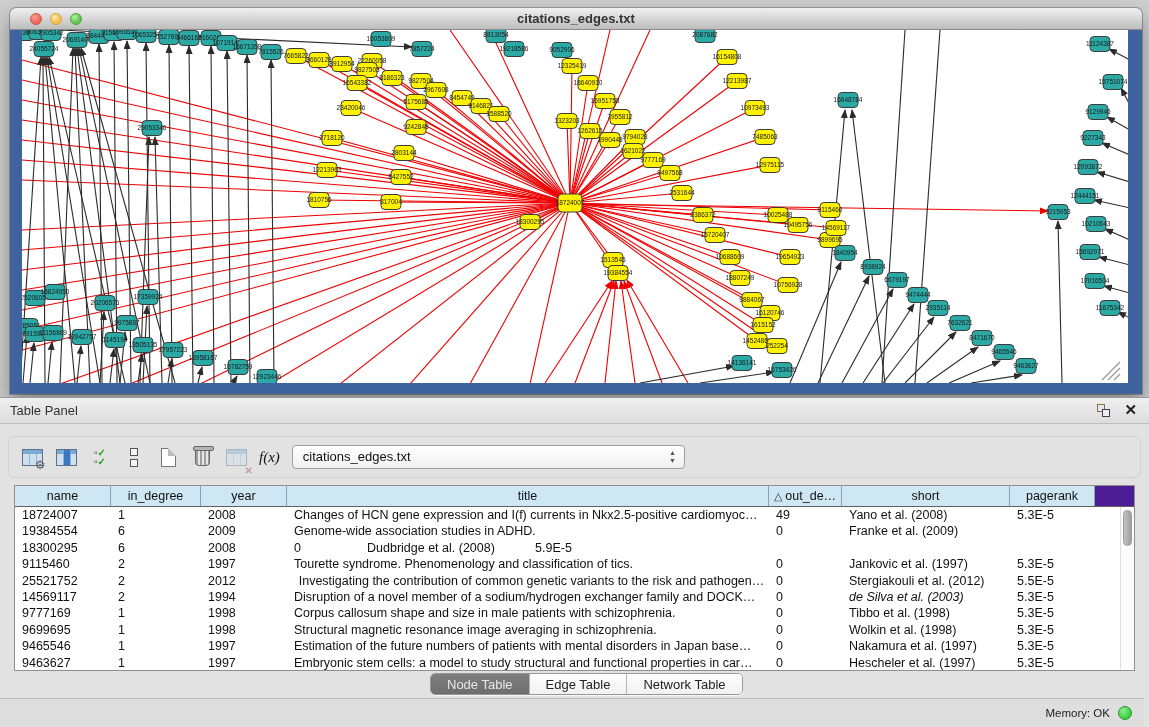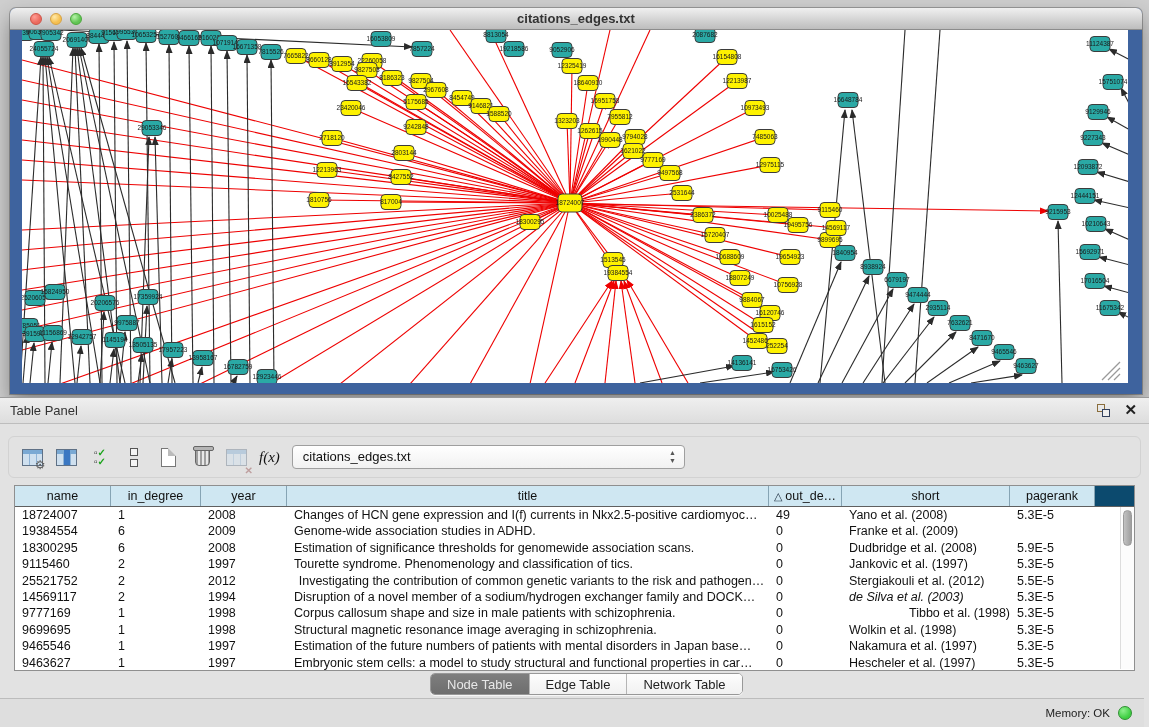--- a/index.html
+++ b/index.html
@@ -58,21 +58,21 @@
   .disabled { opacity:.4; }
   .del-x { position:absolute; right:-2px; bottom:-4px; font-size:10px; color:#8a3b3b; font-weight:bold; }
   .fx { font-family:"Liberation Serif", serif; font-style:italic; font-size:15px; color:#111; margin:0 6px 0 4px; }
   .combo { width:393px; height:24px; margin-left:6px; border:1px solid #9f9f9f; border-radius:4px;
     background:linear-gradient(#ffffff,#f1f1f1); position:relative; font-size:13px; color:#111;
     line-height:22px; padding-left:10px; cursor:pointer; box-shadow:inset 0 1px 1px rgba(255,255,255,.8); }
   .combo .stepper { position:absolute; right:8px; top:3px; font-size:7px; line-height:8px; color:#555; text-align:center; }
 
   .dtable { position:absolute; left:14px; top:87px; width:1121px; height:186px;
     background:#fff; border:1px solid #8f8f8f; font-size:12.5px; color:#111; }
-  .thead { display:flex; height:21px; background:#0c4a6e; border-bottom:1px solid #5f5f5f; }
+  .thead { display:flex; height:21px; background:#4c1d95; border-bottom:1px solid #5f5f5f; }
   .th { height:20px; background:#cfe7f2; border-right:1px solid #86a4b4; text-align:center;
     line-height:20px; overflow:hidden; white-space:nowrap; cursor:pointer; flex:0 0 auto; }
   .th .tri { font-size:11px; color:#234; margin-right:3px; }
   .tbody { position:absolute; left:0; top:21px; right:15px; bottom:0; overflow:hidden; }
   .tr { display:flex; height:16.4px; line-height:16.4px; }
   .td { flex:0 0 auto; padding-left:7px; white-space:nowrap; overflow:hidden; }
   .vscroll { position:absolute; right:0; top:21px; bottom:1px; width:14px; background:#fcfcfc;
     border-left:1px solid #ddd; }
   .vthumb { position:absolute; left:2px; top:3px; width:9px; height:36px; border-radius:5px;
     background:linear-gradient(90deg,#c2c2c2,#9f9f9f); border:1px solid #9a9a9a; cursor:pointer; }
@@ -818,21 +818,20 @@
           <div class="td" style="width: 86px;">2009</div>
           <div class="td" style="width: 482px;">Genome-wide association studies in ADHD.</div>
           <div class="td" style="width: 73px;">0</div>
           <div class="td" style="width: 168px;">Franke et al. (2009)</div>
           <div class="td" style="width: 85px; margin-top: 26px;">5.6E-5</div>
         </div>
         <div class="tr">
           <div class="td" style="width: 96px;">18300295</div>
           <div class="td" style="width: 90px;">6</div>
           <div class="td" style="width: 86px;">2008</div>
-          <div class="td" style="width: 482px;">Estimation of significance thresholds for genomewide association scans.</div>
           <div class="td" style="width: 73px;">0</div>
           <div class="td" style="width: 168px;">Dudbridge et al. (2008)</div>
           <div class="td" style="width: 85px;">5.9E-5</div>
         </div>
         <div class="tr">
           <div class="td" style="width: 96px;">9115460</div>
           <div class="td" style="width: 90px;">2</div>
           <div class="td" style="width: 86px;">1997</div>
           <div class="td" style="width: 482px;">Tourette syndrome. Phenomenology and classification of tics.</div>
           <div class="td" style="width: 73px;">0</div>
@@ -856,21 +855,21 @@
           <div class="td" style="width: 73px;">0</div>
           <div class="td" style="width: 168px; font-style: italic;">de Silva et al. (2003)</div>
           <div class="td" style="width: 85px;">5.3E-5</div>
         </div>
         <div class="tr">
           <div class="td" style="width: 96px;">9777169</div>
           <div class="td" style="width: 90px;">1</div>
           <div class="td" style="width: 86px;">1998</div>
           <div class="td" style="width: 482px;">Corpus callosum shape and size in male patients with schizophrenia.</div>
           <div class="td" style="width: 73px;">0</div>
-          <div class="td" style="width: 168px; text-align: right;">Tibbo et al. (1998)</div>
+          <div class="td" style="width: 168px;">Tibbo et al. (1998)</div>
           <div class="td" style="width: 85px;">5.3E-5</div>
         </div>
         <div class="tr">
           <div class="td" style="width: 96px;">9699695</div>
           <div class="td" style="width: 90px;">1</div>
           <div class="td" style="width: 86px;">1998</div>
           <div class="td" style="width: 482px;">Structural magnetic resonance image averaging in schizophrenia.</div>
           <div class="td" style="width: 73px;">0</div>
           <div class="td" style="width: 168px;">Wolkin et al. (1998)</div>
           <div class="td" style="width: 85px;">5.3E-5</div>

